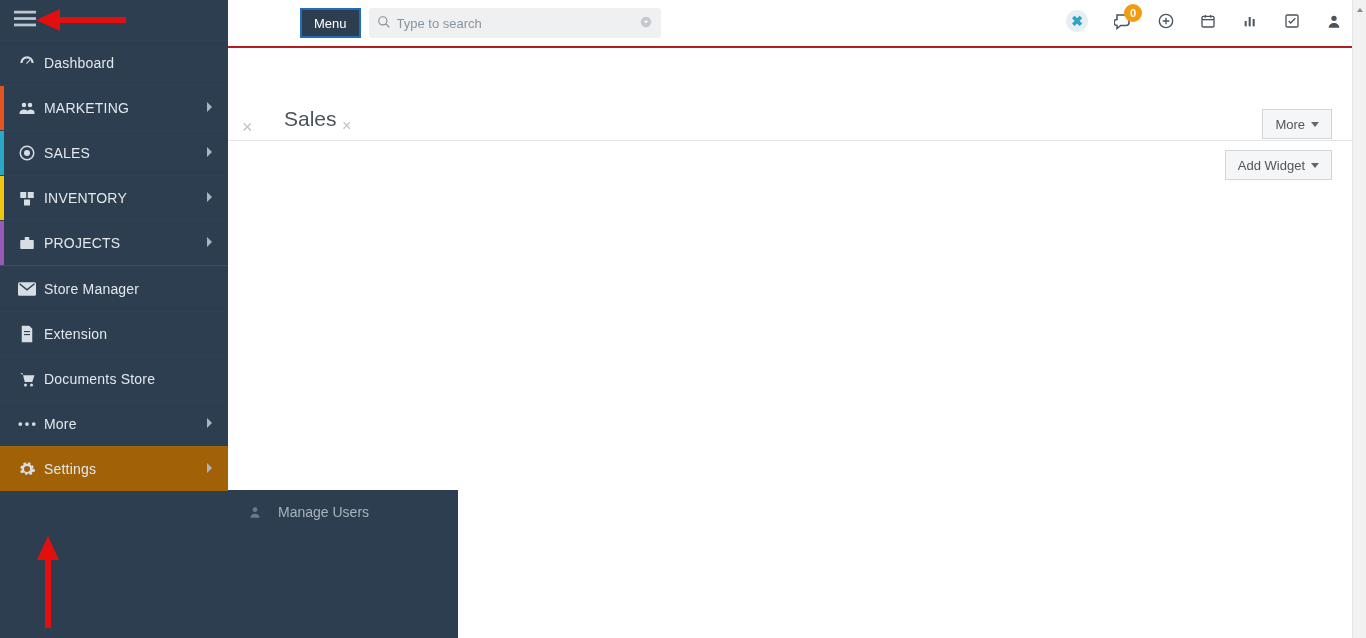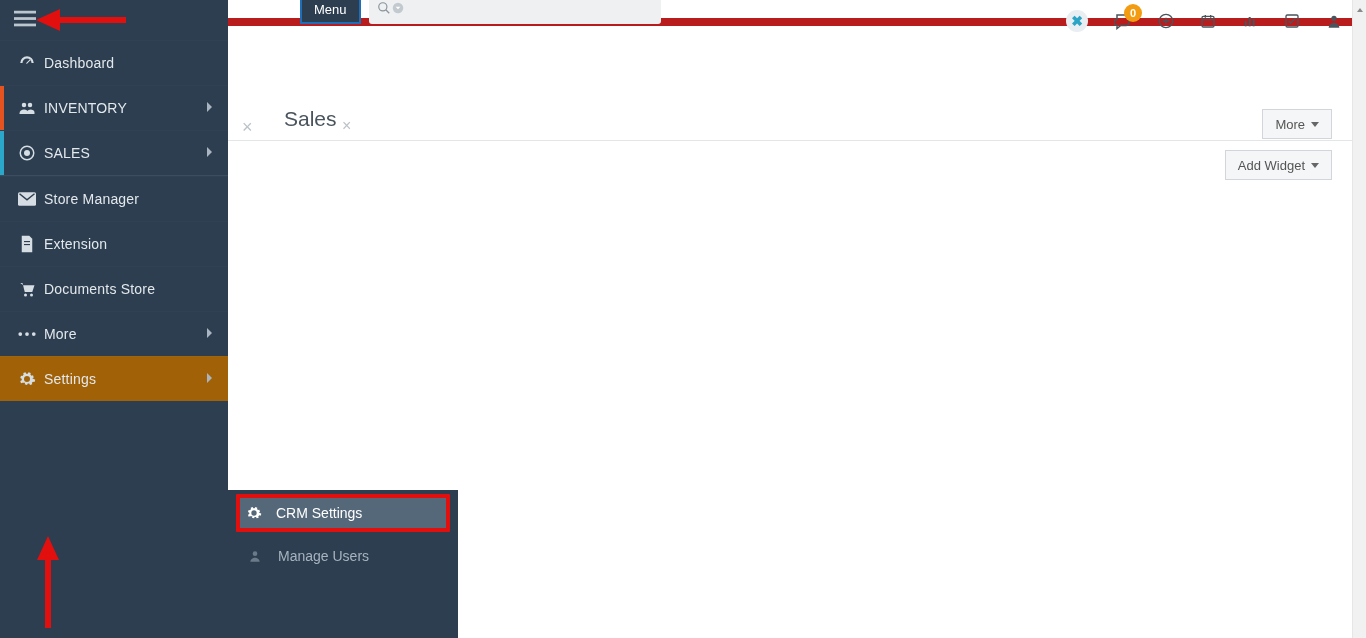--- a/index.html
+++ b/index.html
@@ -107,23 +107,23 @@
   .sm-highlight .icon svg { fill: #fff; }
   .sm-highlight .label { color: #fff; }
   .sm-item.muted .icon svg { fill: #6b7b8a; }
   .sm-item.muted .label { color: #a7b3be; }
   .sm-item.muted { padding-left: 20px; text-align: right; }
 
   
   .topbar {
     position: absolute;
     top: 0; left: 228px; right: 14px;
-    height: 26px;
+    height: 48px;
     background: #fff;
-    border-bottom: 8px solid #b91c1c;
+    border-bottom: 2px solid #b91c1c;
     display: flex;
     align-items: center;
     padding-left: 72px;
   }
   .menu-btn {
     height: 30px;
     padding: 0 12px;
     background: #2c3e50;
     color: #fff;
     border: 2px solid #1e6fb7;
@@ -289,42 +289,69 @@
 
   <div class="sb-item">
     <span class="stripe" style="background:#e55420"></span>
     <span class="icon">
       <svg width="18" height="18" viewBox="0 0 24 24">
           <circle cx="8" cy="8" r="3"></circle>
           <circle cx="16" cy="8" r="3"></circle>
           <path d="M2 19c0-3 3-5 6-5s6 2 6 5v1H2zm10-2c1-2 3-3 5-3s5 1 5 4v2h-8"></path>
         </svg>
     </span>
+    <span class="label caps">MARKETING</span>
+    <span class="chev"><svg width="8" height="12" viewBox="0 0 8 12">
+          <path d="M1 1l5 5-5 5"></path>
+        </svg></span>
+  </div>
+
+  <div class="sb-item">
+    <span class="stripe" style="background:#2aa7c9"></span>
+    <span class="icon">
+      <svg width="18" height="18" viewBox="0 0 24 24">
+          <circle cx="12" cy="12" r="9" fill="none" stroke="#d6dde3" stroke-width="2"></circle>
+          <circle cx="12" cy="12" r="4"></circle>
+        </svg>
+    </span>
+    <span class="label caps">SALES</span>
+    <span class="chev"><svg width="8" height="12" viewBox="0 0 8 12">
+          <path d="M1 1l5 5-5 5"></path>
+        </svg></span>
+  </div>
+
+  <div class="sb-item">
+    <span class="stripe" style="background:#f1c40f"></span>
+    <span class="icon">
+      <svg width="18" height="18" viewBox="0 0 24 24">
+          <rect x="3" y="4" width="8" height="8"></rect>
+          <rect x="13" y="4" width="8" height="8"></rect>
+          <rect x="8" y="14" width="8" height="8"></rect>
+        </svg>
+    </span>
     <span class="label caps">INVENTORY</span>
     <span class="chev"><svg width="8" height="12" viewBox="0 0 8 12">
           <path d="M1 1l5 5-5 5"></path>
         </svg></span>
   </div>
 
-  <div class="sb-item">
-    <span class="stripe" style="background:#2aa7c9"></span>
-    <span class="icon">
-      <svg width="18" height="18" viewBox="0 0 24 24">
-          <circle cx="12" cy="12" r="9" fill="none" stroke="#d6dde3" stroke-width="2"></circle>
-          <circle cx="12" cy="12" r="4"></circle>
-        </svg>
-    </span>
-    <span class="label caps">SALES</span>
+
+  <div class="sb-item">
+    <span class="stripe" style="background:#9b59b6"></span>
+    <span class="icon">
+      <svg width="18" height="18" viewBox="0 0 24 24">
+          <rect x="3" y="8" width="18" height="12" rx="1"></rect>
+          <rect x="9" y="4" width="6" height="4"></rect>
+        </svg>
+    </span>
+    <span class="label caps">PROJECTS</span>
     <span class="chev"><svg width="8" height="12" viewBox="0 0 8 12">
           <path d="M1 1l5 5-5 5"></path>
         </svg></span>
   </div>
-
-
-
 
   <div class="sb-sep"></div>
 
   <div class="sb-item">
     <span class="icon">
       <svg width="18" height="14" viewBox="0 0 24 18">
           <rect width="24" height="18" rx="2"></rect>
           <path d="M2 2l10 8L22 2" fill="none" stroke="#2c3e50" stroke-width="2"></path>
         </svg>
     </span>
@@ -374,28 +401,20 @@
         </svg>
     </span>
     <span class="label">Settings</span>
     <span class="chev"><svg width="8" height="12" viewBox="0 0 8 12">
           <path d="M1 1l5 5-5 5"></path>
         </svg></span>
   </div>
 </div>
 
 <div class="submenu">
-  <div class="sm-item sm-highlight">
-    <span class="icon">
-      <svg width="16" height="16" viewBox="0 0 24 24">
-          <path d="M12 8a4 4 0 1 0 0 8 4 4 0 0 0 0-8zm9 4l2 1-1 3-2-.5-1.5 1.5.5 2-3 1-1-2h-2l-1 2-3-1 .5-2L6 17l-2 .5-1-3 2-1v-2l-2-1 1-3 2 .5L7.5 6 7 4l3-1 1 2h2l1-2 3 1-.5 2L18 7.5l2-.5 1 3-2 1z"></path>
-        </svg>
-    </span>
-    <span class="label">CRM Settings</span>
-  </div>
   <div class="sm-item muted">
     <span class="icon">
       <svg width="14" height="14" viewBox="0 0 24 24">
           <circle cx="12" cy="8" r="4"></circle>
           <path d="M4 22c0-4 4-7 8-7s8 3 8 7"></path>
         </svg>
     </span>
     <span class="label">Manage Users</span>
   </div>
 </div>
@@ -404,20 +423,21 @@
   <div class="menu-btn">
     <span>Menu</span>
   </div>
   <div class="search-wrap">
     <span class="sicon">
       <svg width="14" height="14" viewBox="0 0 24 24">
           <circle cx="10" cy="10" r="7" fill="none" stroke="#8a949c" stroke-width="2"></circle>
           <line x1="15" y1="15" x2="21" y2="21" stroke="#8a949c" stroke-width="2"></line>
         </svg>
     </span>
+    <input type="text" placeholder="Type to search" style="">
     <span class="darr">
       <svg width="14" height="14" viewBox="0 0 24 24">
           <circle cx="12" cy="12" r="9" fill="#c3cacf"></circle>
           <path d="M8 10l4 4 4-4" fill="#fff"></path>
         </svg>
     </span>
   </div>
 
   <div class="top-actions">
     <span class="ta-btn">

